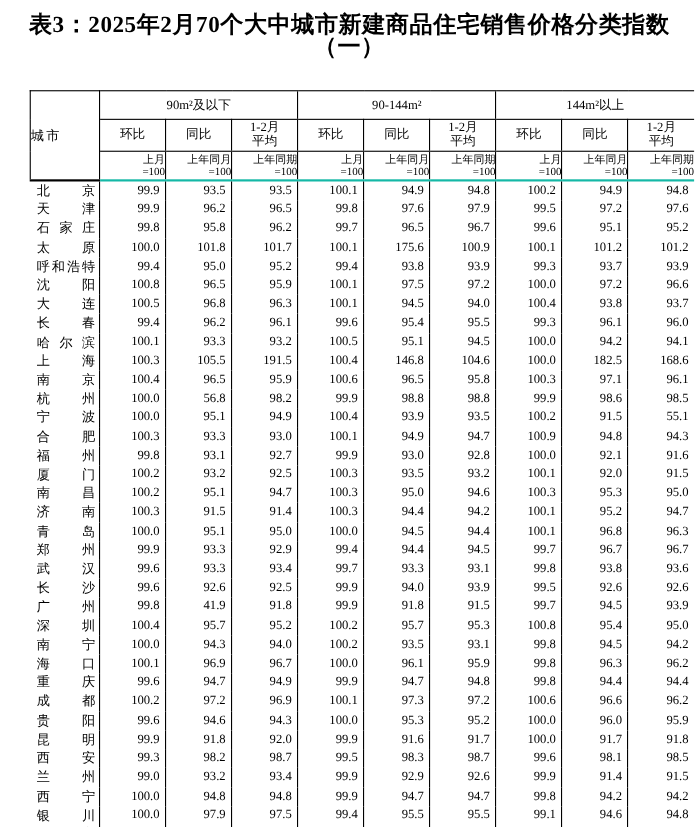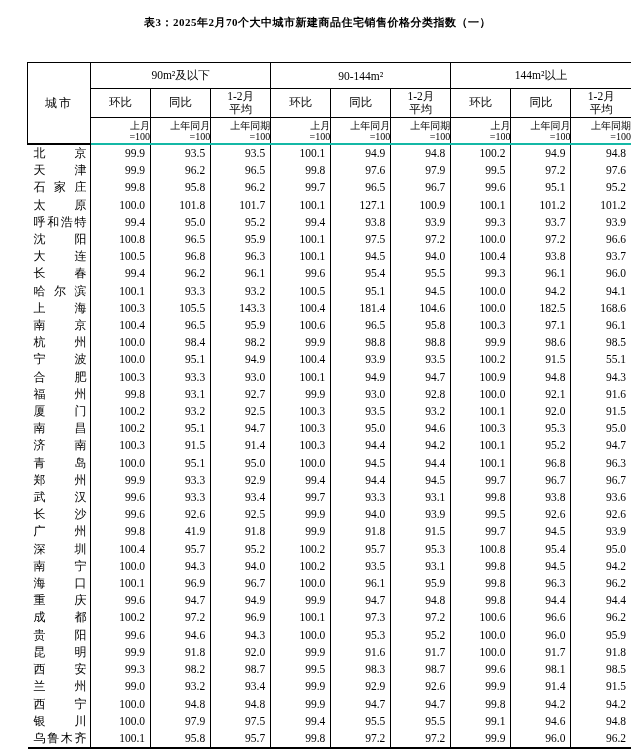--- a/index.html
+++ b/index.html
@@ -14,21 +14,21 @@
   }
   .page {
     width: 635px;
     height: 752px;
     overflow: hidden;
     background: #ffffff;
   }
   .title {
     margin-top: 12px;
     text-align: center;
-    font-size: 11px;
+    font-size: 21px;
     font-weight: bold;
     line-height: 20px;
     letter-spacing: 0.5px;
   }
   table.idx {
     margin-top: 30px;
     margin-left: 27px;
     border-collapse: collapse;
     table-layout: fixed;
     width: 604px;
@@ -42,21 +42,21 @@
     vertical-align: middle;
     overflow: hidden;
   }
   
   thead tr.r1 > * { border-top: 1px solid #000; }
   th.city-h {
     border-left: 1px solid #000;
     border-right: 1px solid #000;
     border-bottom: 2px solid #000;
     font-size: 12px;
-    text-align: center;
+    text-align: left;
     letter-spacing: 2px;
   }
   th.group-h {
     border-left: 1px solid #000;
     border-bottom: 1px solid #000;
     font-size: 11.5px;
     text-align: center;
     height: 25px;
   }
   th.metric-h {
@@ -222,21 +222,21 @@
       <td class="city">
             <span class="city-box">
               <span>太</span>
               <span>原</span>
             </span>
           </td>
       <td class="val">100.0</td>
       <td class="val">101.8</td>
       <td class="val">101.7</td>
       <td class="val">100.1</td>
-      <td class="val">127.1</td>
+      <td class="val">175.6</td>
       <td class="val">100.9</td>
       <td class="val">100.1</td>
       <td class="val">101.2</td>
       <td class="val">101.2</td>
     </tr>
 
     <tr>
       <td class="city">
             <span class="city-box">
               <span>呼</span>
@@ -331,23 +331,23 @@
 
     <tr>
       <td class="city">
             <span class="city-box">
               <span>上</span>
               <span>海</span>
             </span>
           </td>
       <td class="val">100.3</td>
       <td class="val">105.5</td>
-      <td class="val">143.3</td>
+      <td class="val">191.5</td>
       <td class="val">100.4</td>
-      <td class="val">181.4</td>
+      <td class="val">146.8</td>
       <td class="val">104.6</td>
       <td class="val">100.0</td>
       <td class="val">182.5</td>
       <td class="val">168.6</td>
     </tr>
 
     <tr>
       <td class="city">
             <span class="city-box">
               <span>南</span>
@@ -366,21 +366,21 @@
     </tr>
 
     <tr>
       <td class="city">
             <span class="city-box">
               <span>杭</span>
               <span>州</span>
             </span>
           </td>
       <td class="val">100.0</td>
-      <td class="val">98.4</td>
+      <td class="val">56.8</td>
       <td class="val">98.2</td>
       <td class="val">99.9</td>
       <td class="val">98.8</td>
       <td class="val">98.8</td>
       <td class="val">99.9</td>
       <td class="val">98.6</td>
       <td class="val">98.5</td>
     </tr>
 
     <tr>

